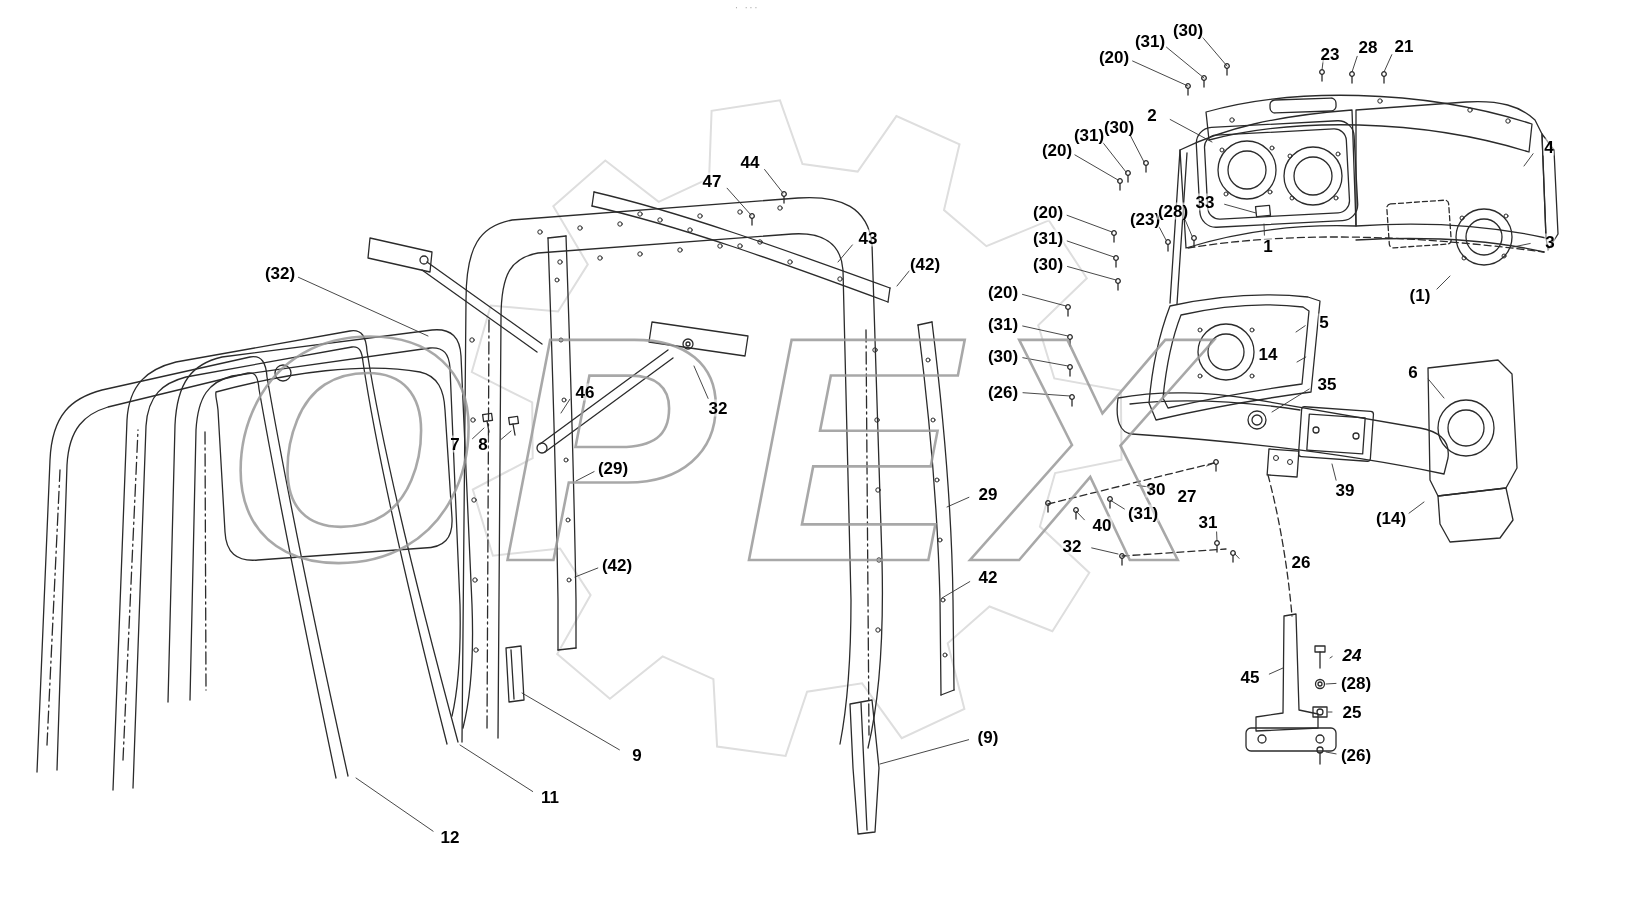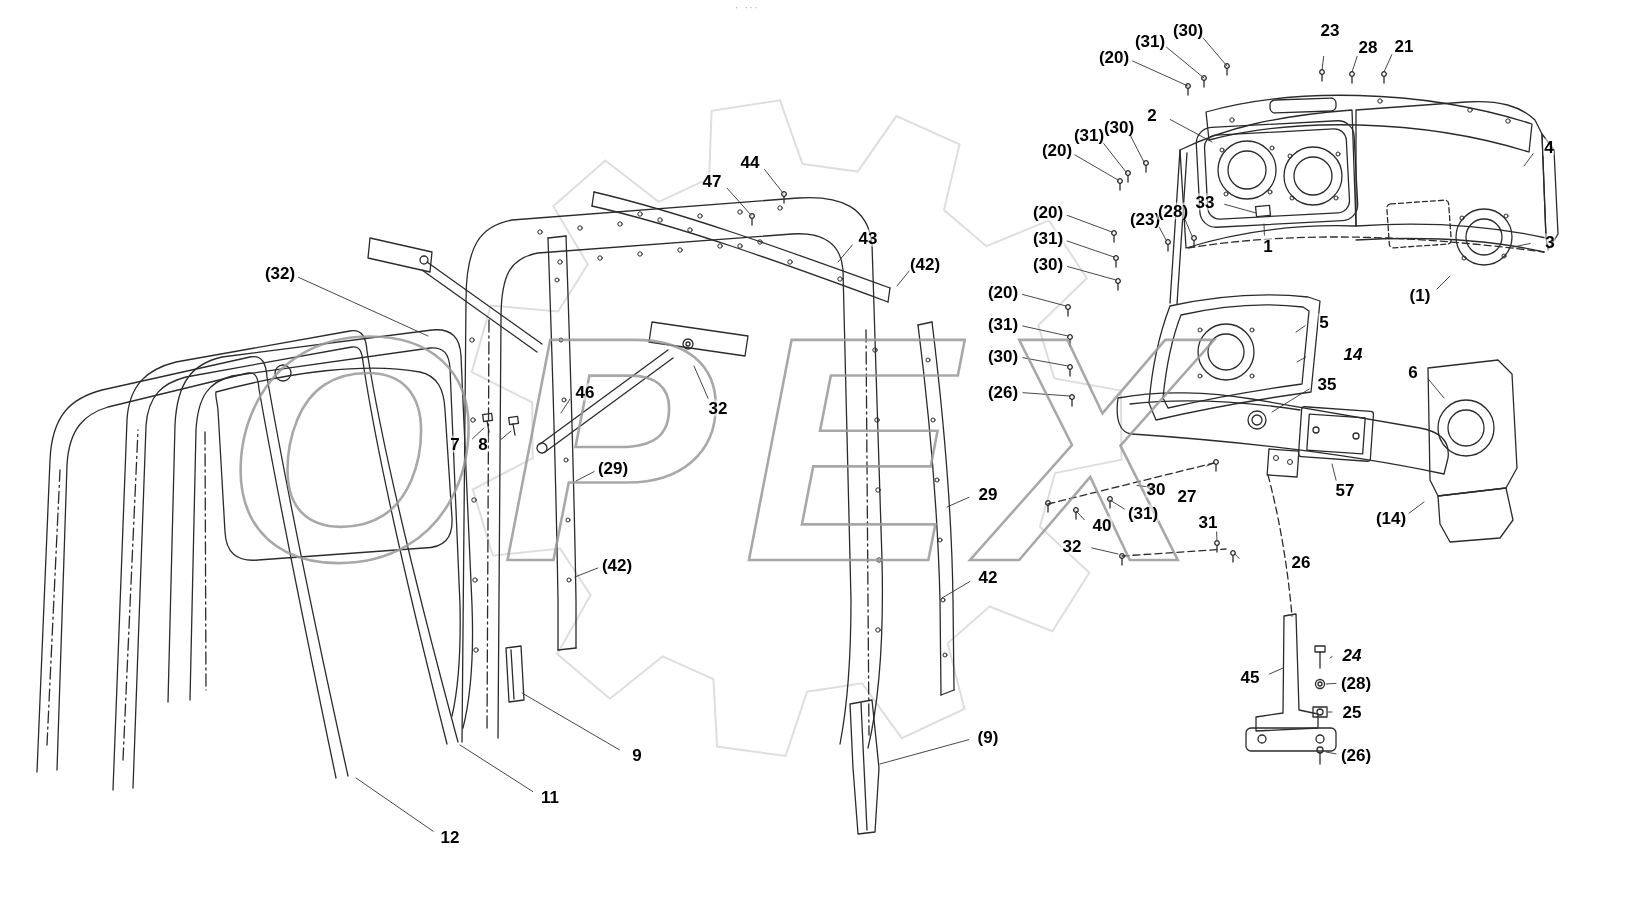--- a/index.html
+++ b/index.html
@@ -358,53 +358,53 @@
         </g>
     </g>
 
     <text id="wm-text" x="225" y="560" font-family="Liberation Sans, sans-serif" font-size="320" font-weight="bold" font-style="italic" letter-spacing="28" fill="none" stroke-width="2.6" opacity="0.85" stroke="#9a9a9a">OPEX</text>
   </svg>
 
   <div id="labels">
       <span class="part-label" style="left: 1114px; top: 57px;">(20)</span>
       <span class="part-label" style="left: 1150px; top: 41px;">(31)</span>
       <span class="part-label" style="left: 1188px; top: 30px;">(30)</span>
-      <span class="part-label" style="left: 1330px; top: 30px;">23</span>
+      <span class="part-label" style="left: 1330px; top: 54px;">23</span>
       <span class="part-label" style="left: 1368px; top: 47px;">28</span>
       <span class="part-label" style="left: 1404px; top: 46px;">21</span>
       <span class="part-label" style="left: 1152px; top: 115px;">2</span>
       <span class="part-label" style="left: 1549px; top: 147px;">4</span>
       <span class="part-label" style="left: 1057px; top: 150px;">(20)</span>
       <span class="part-label" style="left: 1089px; top: 135px;">(31)</span>
       <span class="part-label" style="left: 1119px; top: 127px;">(30)</span>
       <span class="part-label" style="left: 1205px; top: 202px;">33</span>
       <span class="part-label" style="left: 1145px; top: 219px;">(23)</span>
       <span class="part-label" style="left: 1173px; top: 211px;">(28)</span>
       <span class="part-label" style="left: 1268px; top: 246px;">1</span>
       <span class="part-label" style="left: 1550px; top: 242px;">3</span>
       <span class="part-label" style="left: 1048px; top: 212px;">(20)</span>
       <span class="part-label" style="left: 1048px; top: 238px;">(31)</span>
       <span class="part-label" style="left: 1048px; top: 264px;">(30)</span>
       <span class="part-label" style="left: 1420px; top: 295px;">(1)</span>
       <span class="part-label" style="left: 1324px; top: 322px;">5</span>
-      <span class="part-label" style="left: 1353px; top: 354px; font-style: italic;">14</span>
+      <span class="part-label" style="left: 1268px; top: 354px;">14</span>
       <span class="part-label" style="left: 1327px; top: 384px;">35</span>
       <span class="part-label" style="left: 1413px; top: 372px;">6</span>
       <span class="part-label" style="left: 1003px; top: 292px;">(20)</span>
       <span class="part-label" style="left: 1003px; top: 324px;">(31)</span>
       <span class="part-label" style="left: 1003px; top: 356px;">(30)</span>
       <span class="part-label" style="left: 1003px; top: 392px;">(26)</span>
       <span class="part-label" style="left: 1187px; top: 496px;">27</span>
       <span class="part-label" style="left: 1156px; top: 489px;">30</span>
       <span class="part-label" style="left: 1143px; top: 513px;">(31)</span>
       <span class="part-label" style="left: 1102px; top: 525px;">40</span>
       <span class="part-label" style="left: 1072px; top: 546px;">32</span>
       <span class="part-label" style="left: 1208px; top: 522px;">31</span>
       <span class="part-label" style="left: 1258px; top: 562px; margin-left: 43px;">26</span>
-      <span class="part-label" style="left: 1345px; top: 490px;">57</span>
+      <span class="part-label" style="left: 1345px; top: 490px;">39</span>
       <span class="part-label" style="left: 1391px; top: 518px;">(14)</span>
       <span class="part-label" style="left: 1250px; top: 677px;">45</span>
       <span class="part-label" style="left: 1352px; top: 655px; font-style: italic;">24</span>
       <span class="part-label" style="left: 1356px; top: 683px;">(28)</span>
       <span class="part-label" style="left: 1352px; top: 712px;">25</span>
       <span class="part-label" style="left: 1356px; top: 755px;">(26)</span>
       <span class="part-label" style="left: 750px; top: 162px;">44</span>
       <span class="part-label" style="left: 712px; top: 181px;">47</span>
       <span class="part-label" style="left: 868px; top: 238px;">43</span>
       <span class="part-label" style="left: 925px; top: 264px;">(42)</span>

